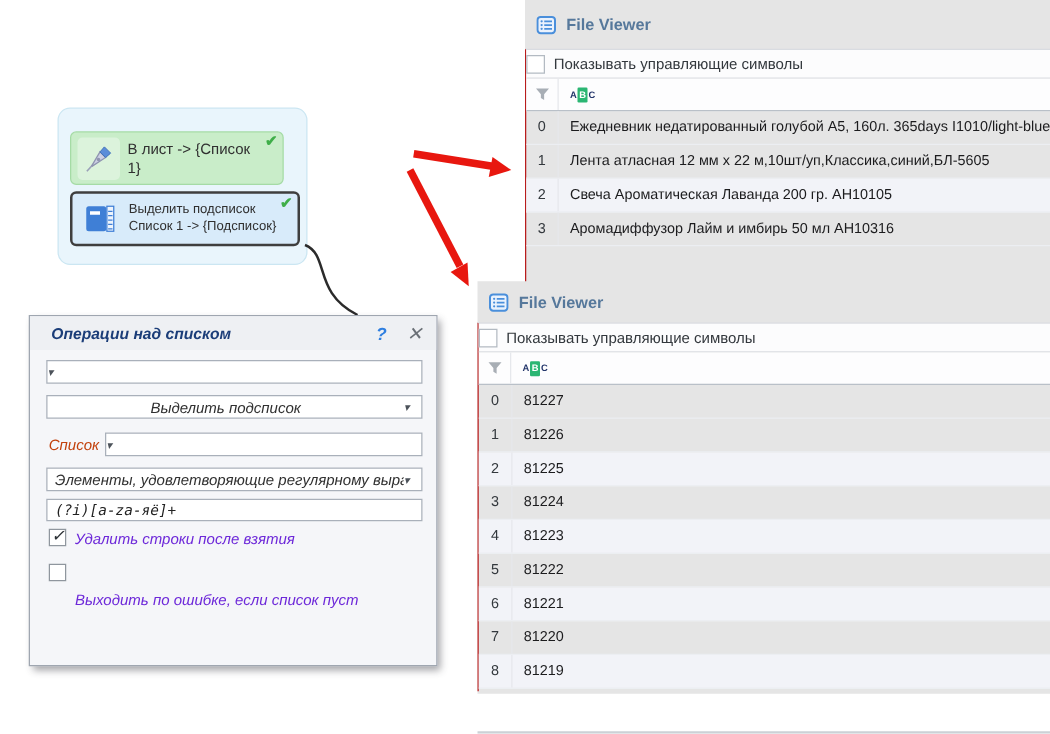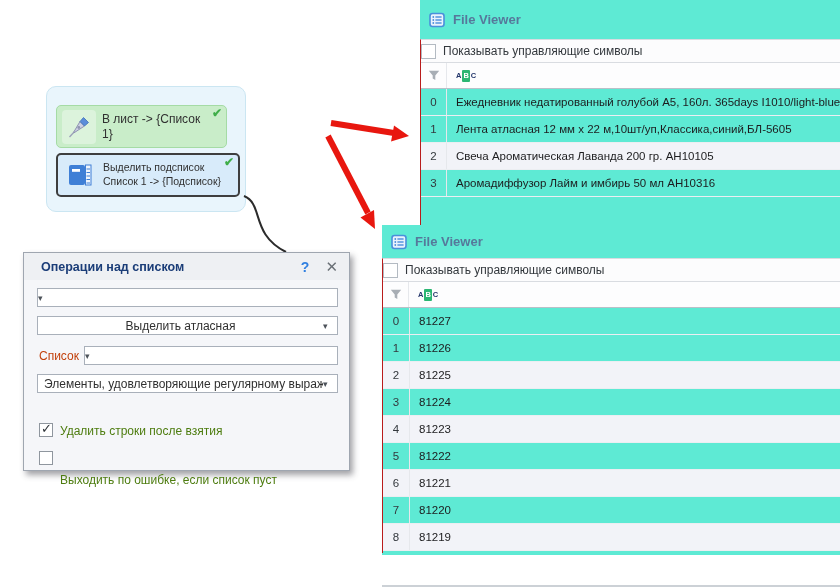--- a/index.html
+++ b/index.html
@@ -14,45 +14,45 @@
   #node1 { left:56px; top:105px; width:171px; height:43px; background:#c9edc9; border:1px solid #a5dba5; }
   #node2 { left:56px; top:153px; width:184px; height:44px; background:#d8ebfa; border:2px solid #3e3e3e; }
   .node-icon-box { width:34px; height:34px; margin-left:5px; border-radius:4px;
                    display:flex; align-items:center; justify-content:center; flex:none; }
   #node1 .node-icon-box { background:rgba(255,255,255,0.35); }
   .node-label { font-size:12px; color:#303030; padding:0 14px 0 6px; line-height:1.2; }
   #node2 .node-label { font-size:10.5px; line-height:1.3; padding-right:10px; }
   .node-check { position:absolute; top:0px; right:4px; color:#3fae49; font-size:12px; font-weight:bold; }
 
   
-  .dialog { position:absolute; left:23px; top:252px; width:327px; height:219px;
+  .dialog { position:absolute; left:23px; top:252px; width:327px; height:281px;
             background:#f5f6f9; border:1px solid #9fa6b0;
-            box-shadow:3px 4px 6px rgba(50,50,60,0.45); }
+            box-shadow:3px 4px 6px rgba(50,50,60,0.45);font-style:italic; }
   .dialog-header { height:27px; display:flex; align-items:center; padding:0 11px 0 17px;
                    background:#eef0f3; }
   .dialog-title { flex:1; font-size:12.5px; font-weight:bold; color:#1b3d78; }
   .dialog-help { color:#2f7fe0; font-weight:bold; font-size:14px; margin-right:16px; cursor:pointer; }
   .dialog-close { color:#6a7076; font-size:15px; cursor:pointer; }
   .dd { position:absolute; height:19px; background:#fff; border:1px solid #a9b0ba;
         display:flex; align-items:center; font-size:12px; color:#303030; cursor:pointer; }
   .dd .dd-text { flex:1; padding:0 6px; white-space:nowrap; overflow:hidden; }
   .dd.centered .dd-text { text-align:center; }
   .dd .dd-arrow { flex:none; width:14px; font-size:9px; color:#4c525a; }
   .fld-label { position:absolute; font-size:12px; color:#c2410c; }
   .txt-input { position:absolute; height:18px; background:#fff; border:1px solid #a9b0ba;
                font-family:"DejaVu Sans Mono", monospace; font-size:11.5px; color:#222;
                display:flex; align-items:center; padding:0 6px; }
   .checkbox { position:absolute; width:14px; height:14px; background:#fff;
               border:1px solid #8f969e; cursor:pointer; }
   .checkbox.checked::after { content:"✓"; position:absolute; left:1px; top:-3px;
                              font-size:13px; color:#2e3338; }
-  .cb-label { position:absolute; font-size:12px; color:#4d7c0f; }
+  .cb-label { position:absolute; font-size:12px; color:#6d28d9; }
 
   
-  .viewer { position:absolute; background:#5eead4; }
+  .viewer { position:absolute; background:#e5e5e5; }
   #viewer1 { left:420px; top:0; width:420px; height:226px; }
   #viewer2 { left:382px; top:225px; width:458px; height:330px; }
   .viewer-title { display:flex; align-items:center; gap:8px; padding-left:9px; }
   #viewer1 .viewer-title { height:39px; }
   #viewer2 .viewer-title { height:33px; }
   .viewer-title-text { font-size:13px; font-weight:bold; color:#56789b; }
   .viewer-body { position:absolute; left:0; right:0; bottom:0;
                  border-top:1px solid #d9dce1; border-left:1px solid #b91c1c; }
   #viewer1 .viewer-body { top:39px; }
   #viewer2 .viewer-body { top:33px; height:295px; bottom:auto; }
@@ -130,34 +130,35 @@
       <span class="dialog-title">Операции над списком</span>
       <span class="dialog-help">?</span>
       <span class="dialog-close">✕</span>
     </div>
 
     <div class="dd centered" style="left:13px; top:35px; width:301px;">
       <span class="dd-arrow">▾</span>
     </div>
 
     <div class="dd centered" style="left:13px; top:63px; width:301px;">
-      <span class="dd-text">Выделить атласная</span>
+      <span class="dd-text">Выделить подсписок</span>
       <span class="dd-arrow">▾</span>
     </div>
 
     <div class="fld-label" style="left:15px; top:96px;">Список</div>
     <div class="dd" style="left:60px; top:93px; width:254px;">
       <span class="dd-arrow">▾</span>
     </div>
 
     <div class="dd" style="left:13px; top:121px; width:301px;">
       <span class="dd-text">Элементы, удовлетворяющие регулярному выраж...</span>
       <span class="dd-arrow">▾</span>
     </div>
 
+    <div class="txt-input" style="left:13px; top:146px; width:301px;">(?i)[a-za-яё]+</div>
 
     <div class="checkbox checked" style="left:15px; top:170px;"></div>
     <div class="cb-label" style="left:36px; top:171px;">Удалить строки после взятия</div>
 
     <div class="checkbox" style="left:15px; top:198px;"></div>
     <div class="cb-label" style="left:36px; top:199px;margin-top:21px;">Выходить по ошибке, если список пуст</div>
   </div>
 
   <div class="viewer" id="viewer1">
     <div class="viewer-title">

